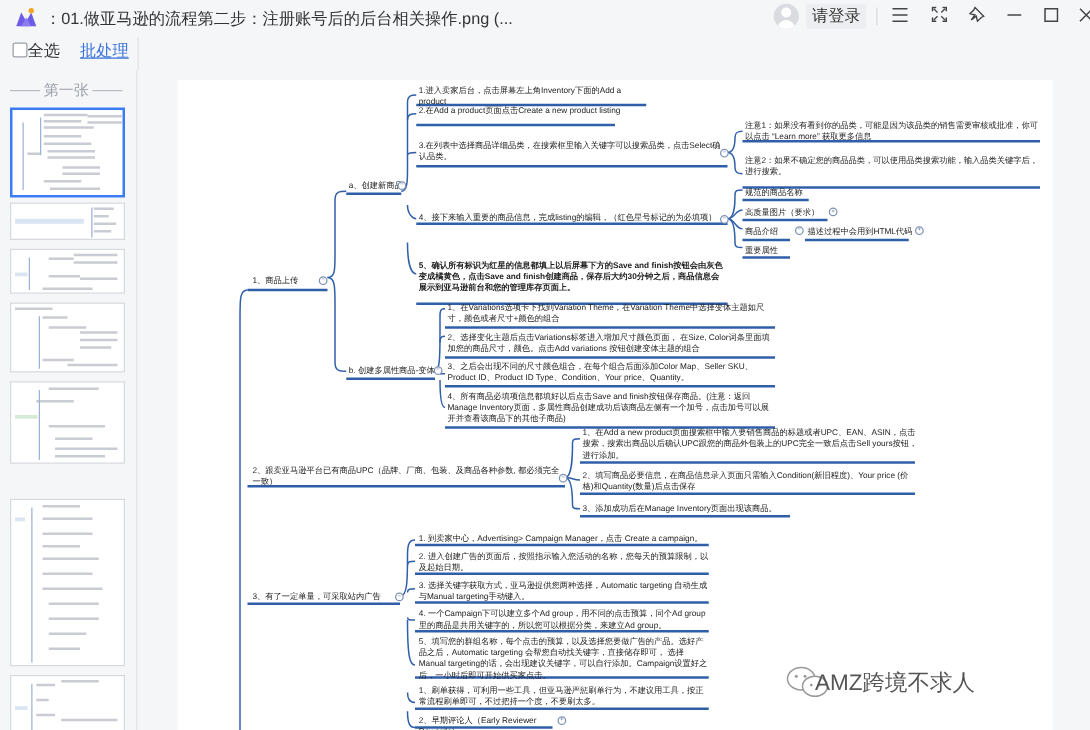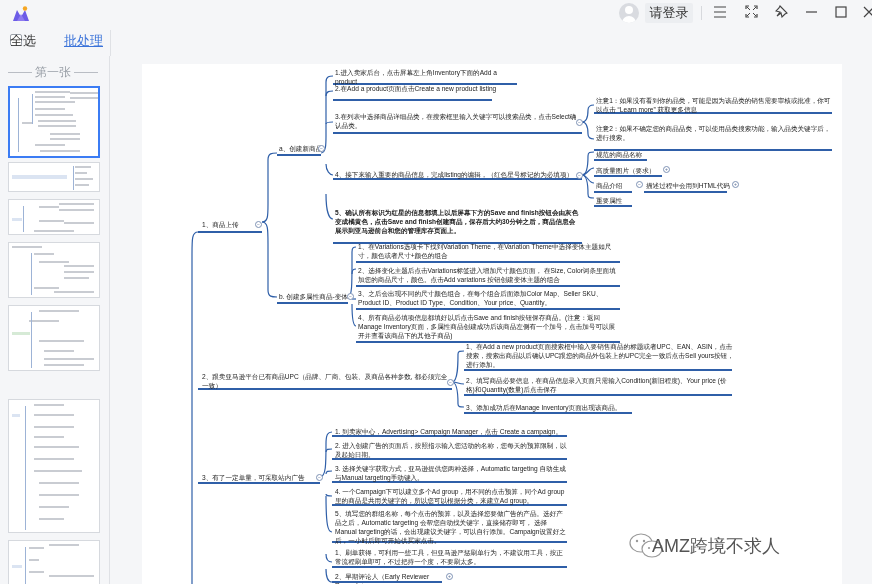--- a/index.html
+++ b/index.html
@@ -8,21 +8,21 @@
   .app-logo { position: absolute; left: 12px; top: 6px; width: 18px; height: 16px; }
   .title-text { position: absolute; left: 36px; top: 6px; font-size: 13px; color: #333; white-space: nowrap; }
   .avatar { position: absolute; left: 619px; top: 3px; width: 20px; height: 20px; border-radius: 50%; background: #d9dbe0; overflow: hidden; }
   .avatar::before { content: ""; position: absolute; left: 6px; top: 3px; width: 8px; height: 8px; border-radius: 50%; background: #fff; }
   .avatar::after { content: ""; position: absolute; left: 3px; top: 13px; width: 14px; height: 10px; border-radius: 7px 7px 0 0; background: #fff; }
   .login-btn { position: absolute; left: 645px; top: 3px; width: 48px; height: 20px; background: #eceef1; font-size: 13px; color: #333; text-align: center; line-height: 20px; border-radius: 2px; }
   .tb-sep { position: absolute; left: 701px; top: 6px; width: 1px; height: 14px; background: #d7d9dd; }
   .tb-icon { position: absolute; top: 4px; width: 18px; height: 18px; color: #444; font-size: 14px; text-align: center; line-height: 18px; }
   .sidebar-top { position: absolute; left: 0; top: 28px; width: 110px; height: 28px; }
   .checkbox { position: absolute; left: 10px; top: 6px; width: 12px; height: 12px; border: 1px solid #9aa0a8; background: #fff; border-radius: 2px; }
-  .select-all { position: absolute; left: 10px; top: 4px; font-size: 13px; color: #333; }
+  .select-all { position: absolute; left: 22px; top: 4px; font-size: 13px; color: #333; }
   .batch { position: absolute; left: 64px; top: 4px; font-size: 13px; color: #3b73d9; text-decoration: underline; }
   .sidebar { position: absolute; left: 0; top: 56px; width: 110px; height: 528px; border-right: 1px solid #dfe1e5; background: #f5f6f8; }
   .vsep-top { position: absolute; left: 110px; top: 30px; width: 1px; height: 26px; background: #dfe1e5; }
   .group-label { position: absolute; left: 8px; top: 8px; width: 90px; font-size: 12px; color: #9aa0a8; text-align: center; }
   .group-label::before, .group-label::after { content: ""; position: absolute; top: 8px; width: 24px; height: 1px; background: #b9bdc4; }
   .group-label::before { left: 0; } .group-label::after { right: 0; }
   .thumb { position: absolute; left: 8px; width: 92px; background: #fff; border: 1px solid #d6d9de; overflow: hidden; }
   .thumb.active { border: 2px solid #3b7cf4; }
   .thumb .ln { position: absolute; height: 1px; background: #9db3d6; }
   .thumb .tx { position: absolute; height: 2px; background: #c9ccd2; }
@@ -37,20 +37,21 @@
 </style>
 </head>
 <body>
 
 <div class="titlebar">
   <svg class="app-logo" viewBox="0 0 18 16">
     <path d="M1 15 L5 4 L9 11 L13 4 L17 15 Z" fill="#6c5ce7"></path>
     <path d="M5 15 L9 8 L13 15 Z" fill="#8e7bf0"></path>
     <circle cx="13" cy="2.5" r="2.2" fill="#f5a623"></circle>
   </svg>
+  <div class="title-text">：01.做亚马逊的流程第二步：注册账号后的后台相关操作.png (...</div>
   <div class="avatar"></div>
   <div class="login-btn">请登录</div>
   <div class="tb-sep"></div>
   <div class="tb-icon" style="left:711px;">
     <svg width="14" height="12" viewBox="0 0 14 12">
         <path d="M1 1H13M1 6H13M1 11H13" stroke="#444" stroke-width="1.2"></path>
       </svg>
   </div>
   <div class="tb-icon" style="left:742px;">
     <svg width="13" height="13" viewBox="0 0 13 13">

